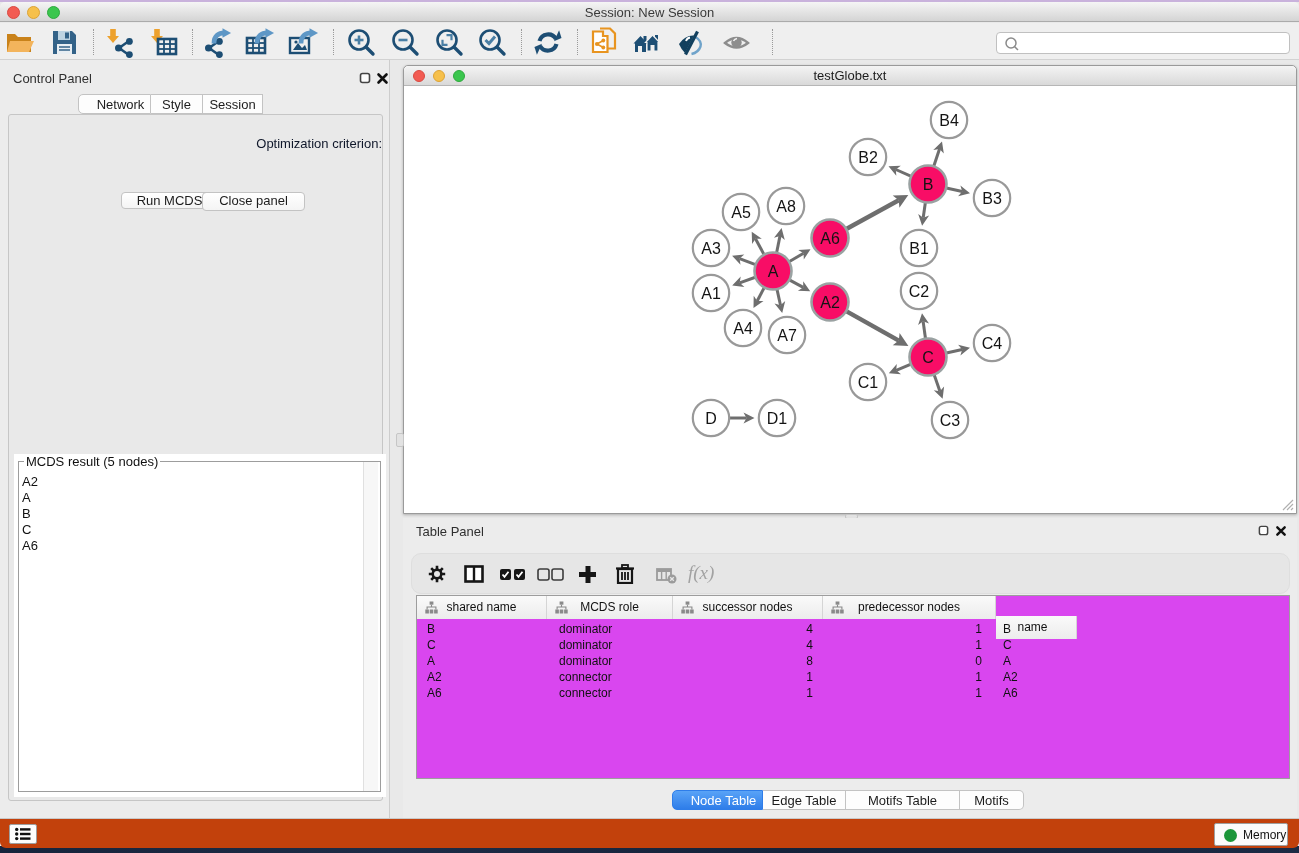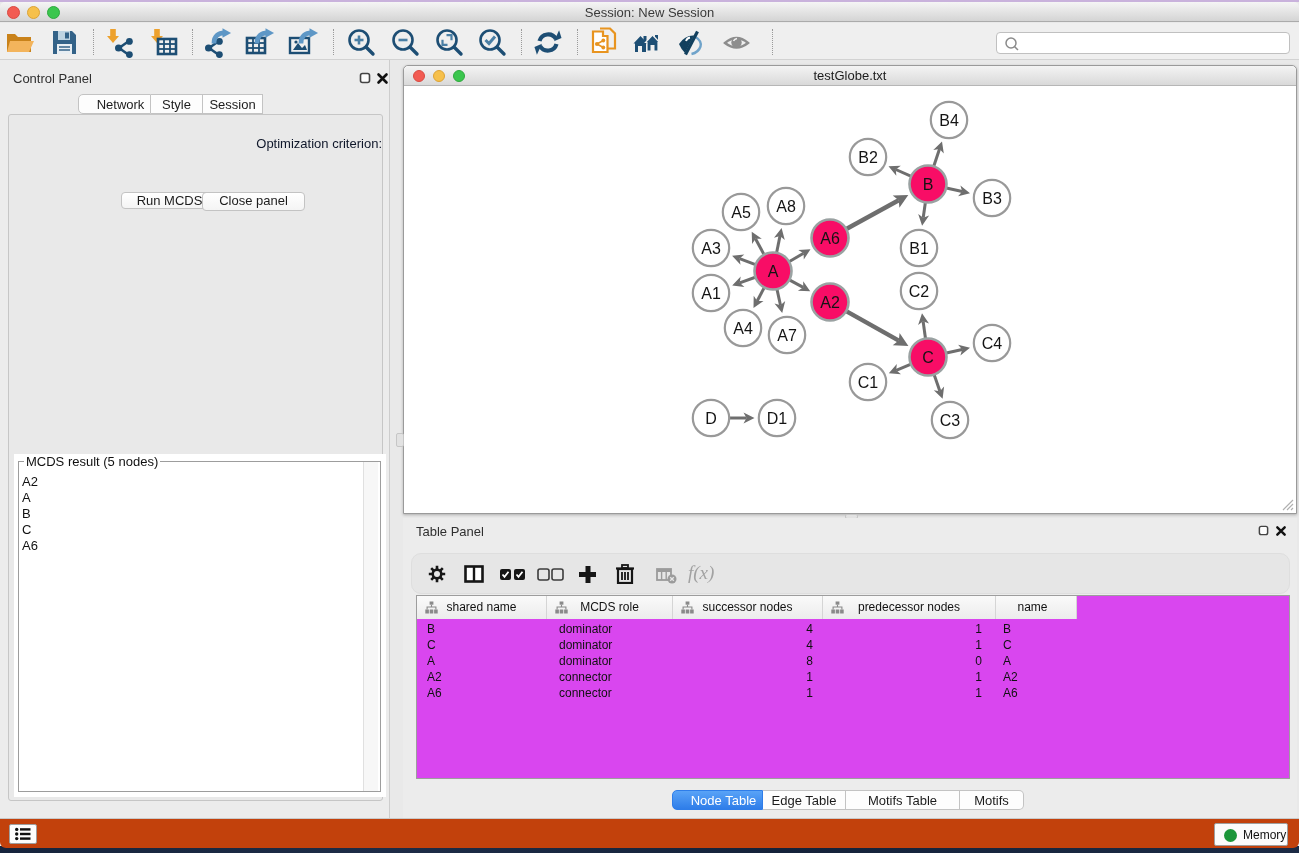--- a/index.html
+++ b/index.html
@@ -390,21 +390,21 @@
       </div>
     <div class="th" style="left:130px;width:126px;">
         <span>MCDS role</span>
       </div>
     <div class="th" style="left:256px;width:150px;">
         <span>successor nodes</span>
       </div>
     <div class="th" style="left:406px;width:173px;">
         <span>predecessor nodes</span>
       </div>
-    <div class="th" style="left:579px;width:81px;">
+    <div class="th" style="left:579px;width:81px;margin-top:20px;">
         <span style="margin-left:-7px;">name</span>
       </div>
     <svg style="position:absolute;left:8px;top:5px;" width="13" height="13" viewBox="0 0 13 13">
         <g fill="#8a8a8a">
           <rect x="4.6" y="0.5" width="3.8" height="3.2"></rect>
           <rect x="0.3" y="8.5" width="3.6" height="4"></rect>
           <rect x="4.7" y="8.5" width="3.6" height="4"></rect>
           <rect x="9.1" y="8.5" width="3.6" height="4"></rect>
           <path d="M6.5 3.7 L6.5 6 M2.1 8.5 L2.1 6 L10.9 6 L10.9 8.5" fill="none" stroke="#8a8a8a" stroke-width="1.1"></path>
         </g>

